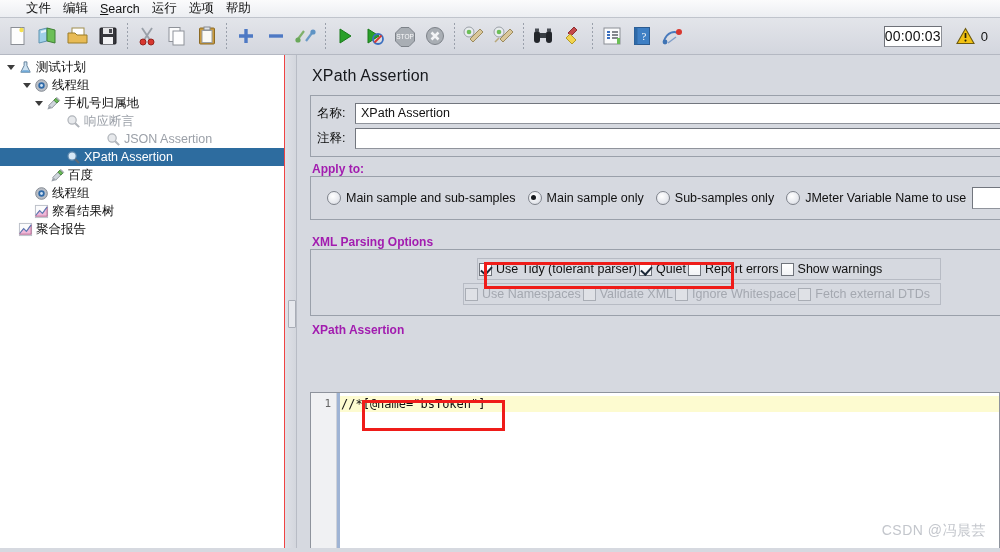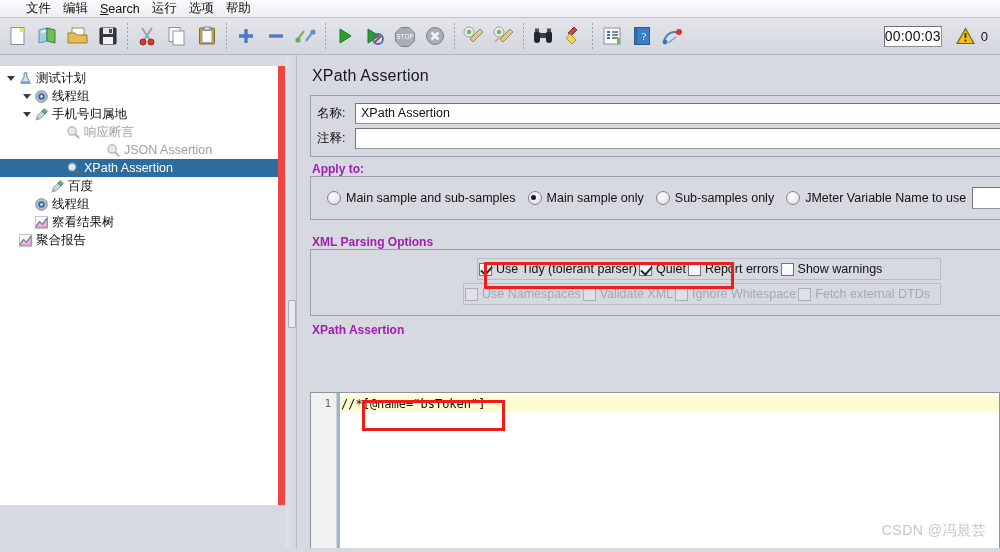--- a/index.html
+++ b/index.html
@@ -42,22 +42,22 @@
     width:56px;height:19px;background:#fff;border:1px solid #8c8f96;
     border-top-color:#6e7178;border-left-color:#6e7178;
     font-size:14px;color:#111;display:flex;align-items:center;justify-content:center;
     font-family:"Liberation Sans",sans-serif;margin-right:14px;letter-spacing:.2px;
   }
   .warn-wrap{display:flex;align-items:center;gap:6px;margin-right:12px;}
   .warn-count{font-size:13px;color:#111;}
 
   
   .tree-pane{
-    position:absolute;left:0;top:66px;width:285px;height:439px;
-    background:#fff;border-right:7px solid #ef4444;box-sizing:border-box;
+    position:absolute;left:0;top:55px;width:285px;height:497px;
+    background:#fff;border-right:1px solid #ef4444;box-sizing:border-box;
     overflow:hidden;
   }
   .tree-inner{position:relative;padding-top:3px;}
   .tnode{
     position:relative;height:18px;display:flex;align-items:center;
     white-space:nowrap;font-size:12.5px;color:#101010;cursor:default;
   }
   .tnode.sel{background:#2d6c9f;color:#fff;}
   .tnode.dim{color:#9ba0a8;}
   .tw{width:13px;height:18px;display:flex;align-items:center;justify-content:center;flex:0 0 13px;}
@@ -404,21 +404,21 @@
           </span>
           <span class="tic">
             <svg width="15" height="15" viewBox="0 0 16 16">
               <circle cx="8" cy="8" r="6.2" fill="#b9bec6" stroke="#7d838c"></circle>
               <circle cx="8" cy="8" r="3.4" fill="#2f6aa8"></circle>
               <circle cx="8" cy="8" r="1.5" fill="#cfe1f2"></circle>
             </svg>
           </span>
           <span class="tlabel">线程组</span>
         </div>
-        <div class="tnode" style="padding-left: 20px;">
+        <div class="tnode" style="padding-left: 32px;">
           <span class="tw">
             <span class="tri"></span>
           </span>
           <span class="tic">
             <svg width="15" height="15" viewBox="0 0 16 16">
               <path d="M11.5 1.5 L14.5 4.5 L6 13 L3 10 Z" fill="#cfd5dc" stroke="#8b9097"></path>
               <path d="M10.5 2.5 L13.5 5.5 L11.5 7.5 L8.5 4.5 Z" fill="#6cbf57" stroke="#3f7f34"></path>
               <path d="M3 10 L1.5 14.5 L6 13 Z" fill="#9aa1a9"></path>
             </svg>
           </span>

